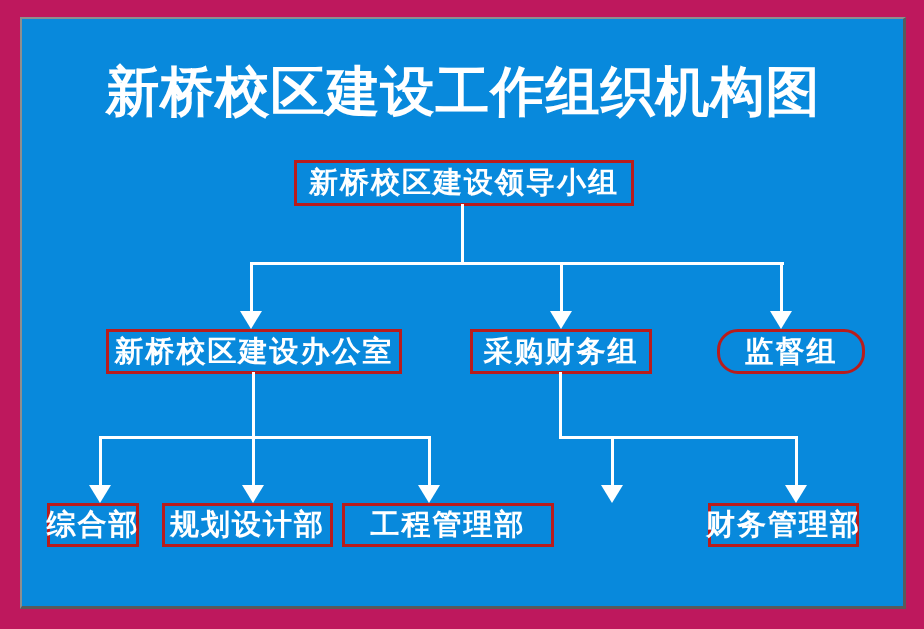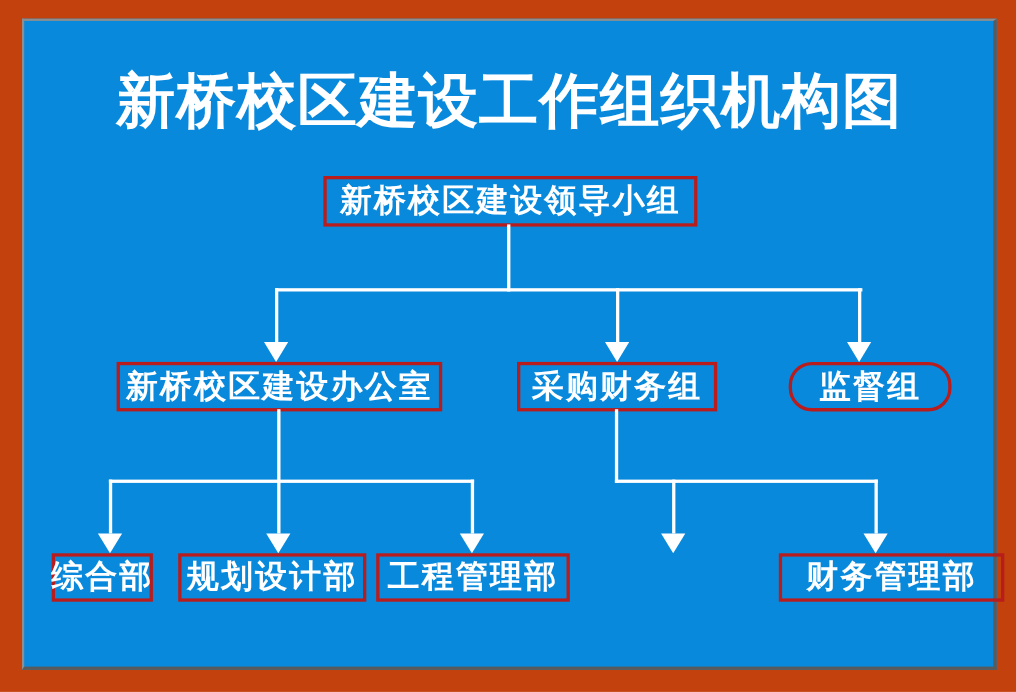--- a/index.html
+++ b/index.html
@@ -5,21 +5,21 @@
   html, body {
     margin: 0;
     padding: 0;
     background: #ffffff;
     font-family: "Liberation Sans", "DejaVu Sans", sans-serif;
   }
   .stage {
     position: relative;
     width: 924px;
     height: 629px;
-    background: #c2410c;
+    background: #be185d;
     overflow: hidden;
   }
   .panel {
     position: absolute;
     left: 20px;
     top: 17px;
     width: 886px;
     height: 592px;
     box-sizing: border-box;
     background: #0889dc;
@@ -106,16 +106,16 @@
   <div class="line" style="left:559px; top:436px; width:239px; height:3px;"></div>
 
   <div class="line" style="left:611px; top:436px; width:3px; height:49px;"></div>
   <div class="arrow" style="left:601px; top:485px;"></div>
 
   <div class="line" style="left:795px; top:436px; width:3px; height:49px;"></div>
   <div class="arrow" style="left:785px; top:485px;"></div>
 
   <div class="node" style="left:47px; top:503px; width:92px; height:44px;">综合部</div>
   <div class="node" style="left:162px; top:503px; width:171px; height:44px;">规划设计部</div>
-  <div class="node" style="left:342px; top:503px; width:176px; height:44px;">工程管理部</div>
-  <div class="node" style="left:708px; top:503px; width:205px; height:44px;">财务管理部</div>
+  <div class="node" style="left:342px; top:503px; width:212px; height:44px;">工程管理部</div>
+  <div class="node" style="left:708px; top:503px; width:151px; height:44px;">财务管理部</div>
 
 </div>
 
 </body></html>

